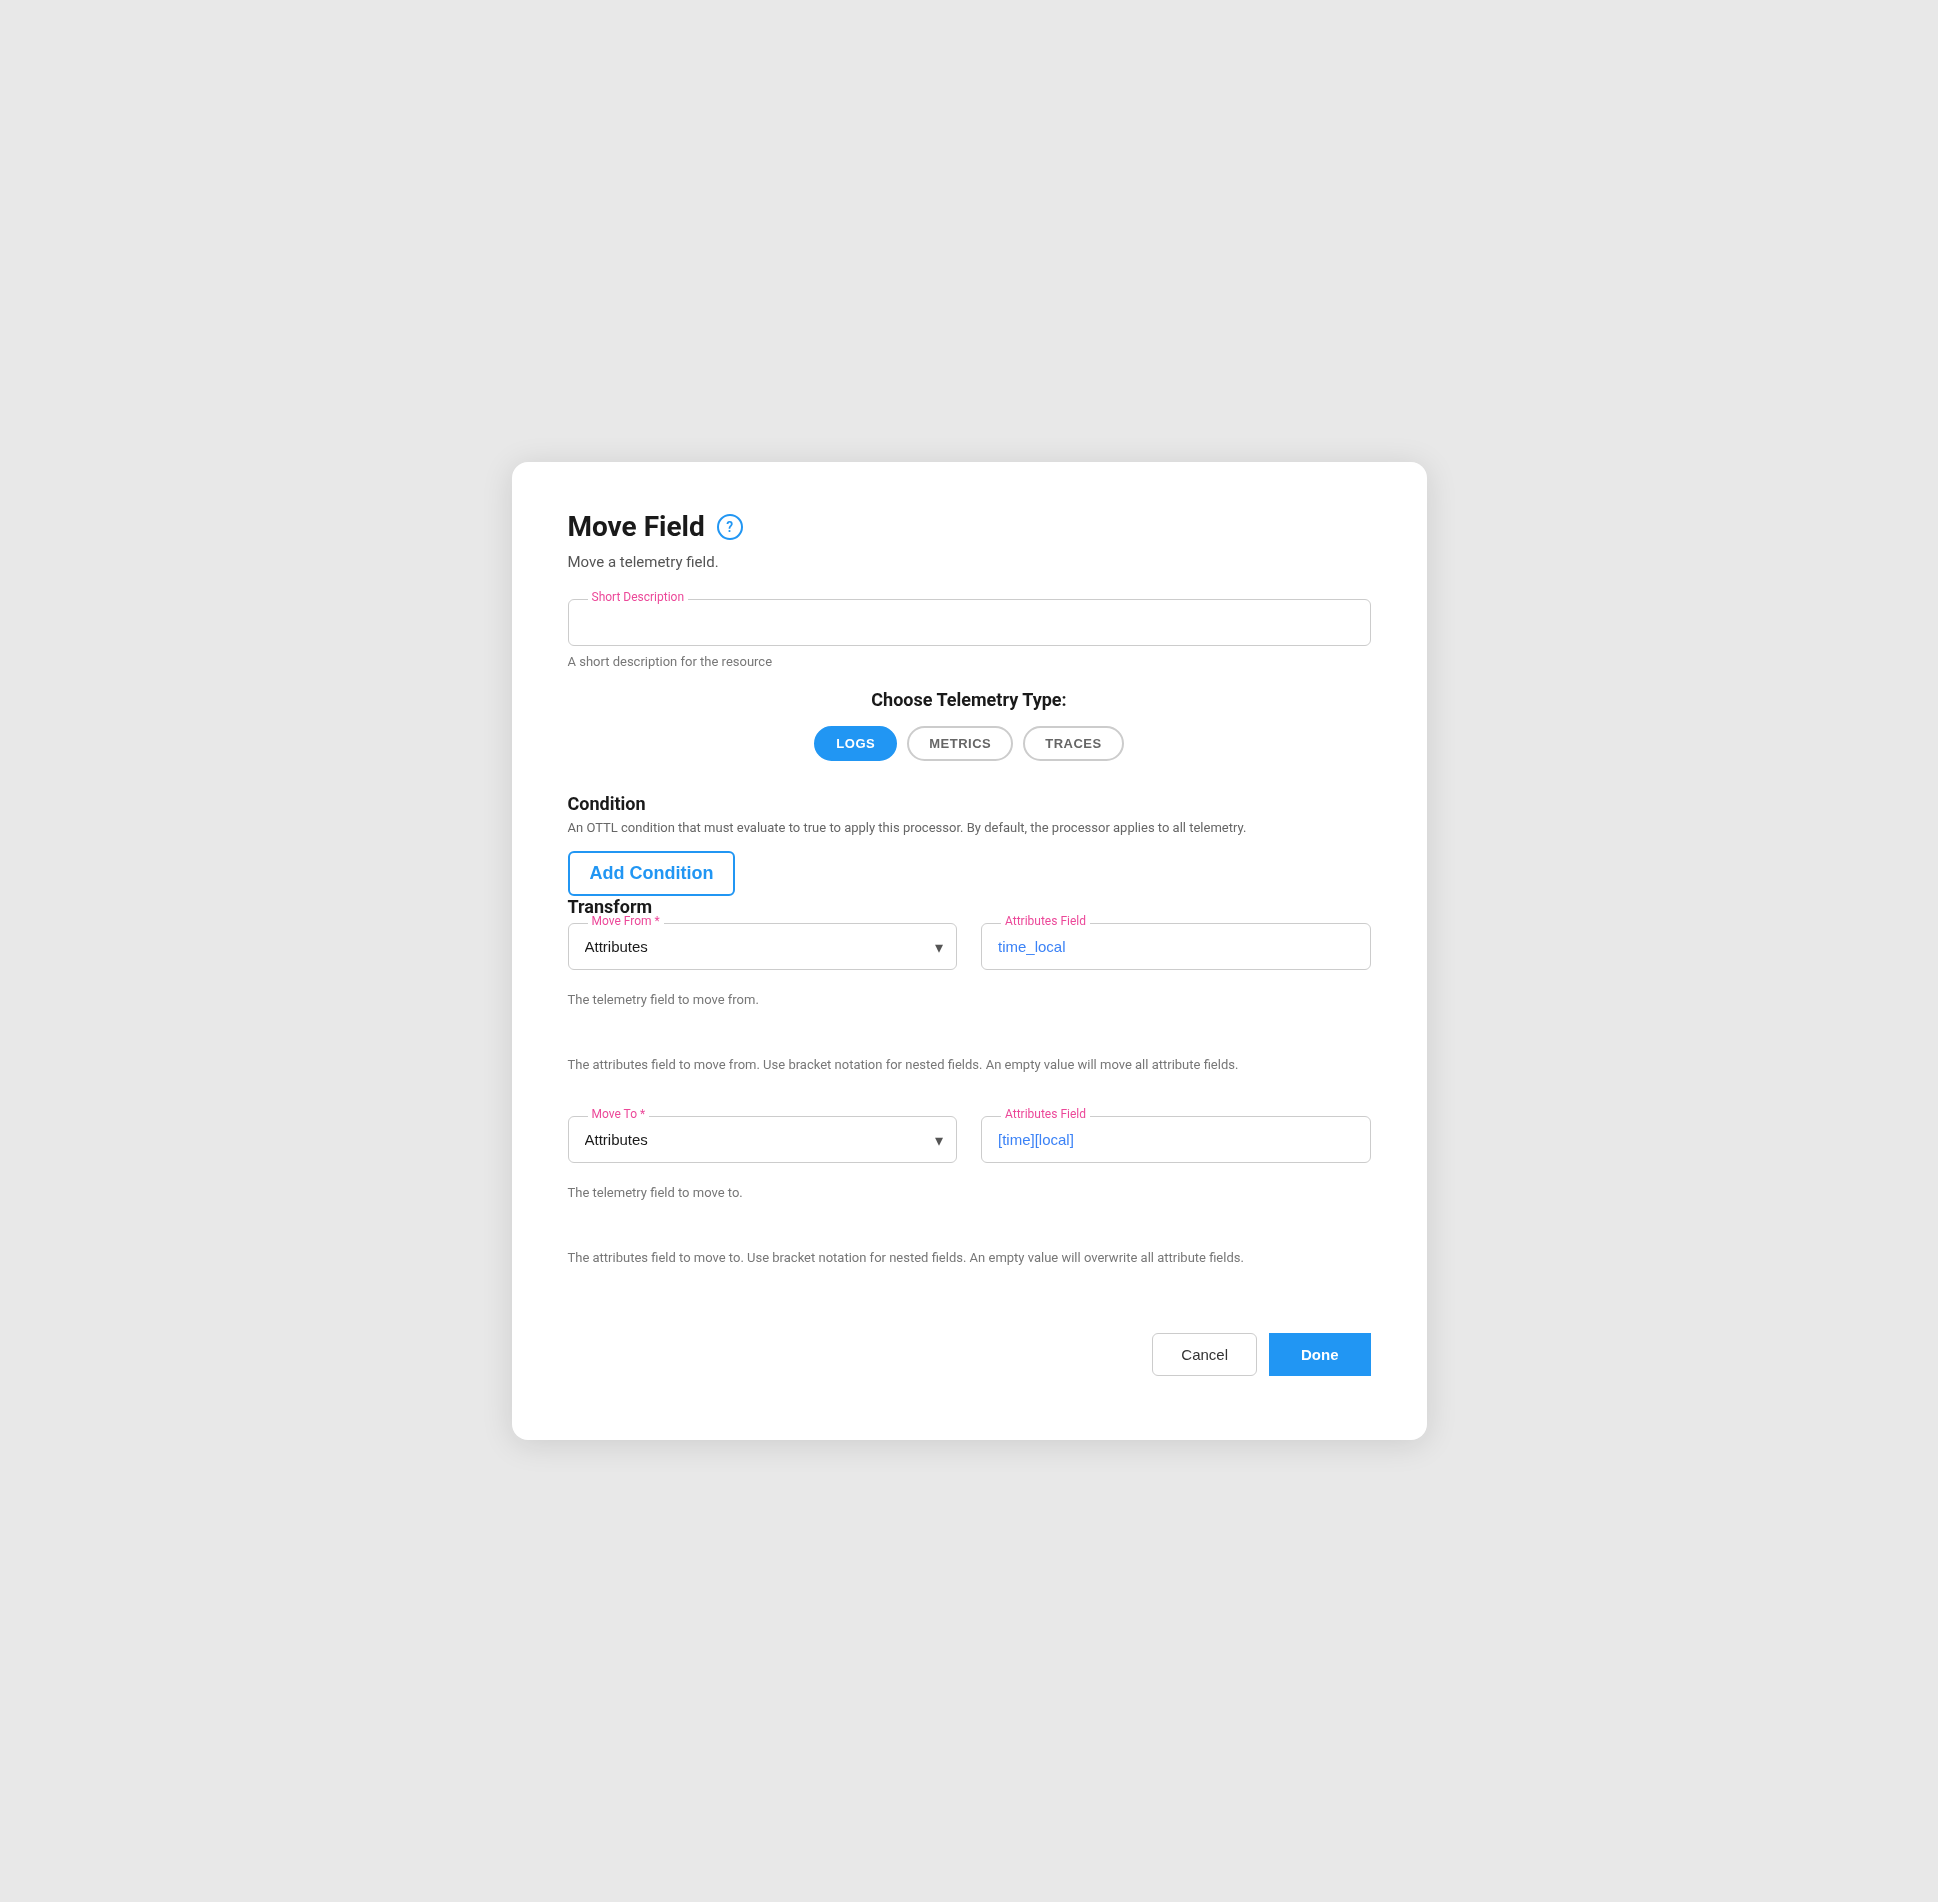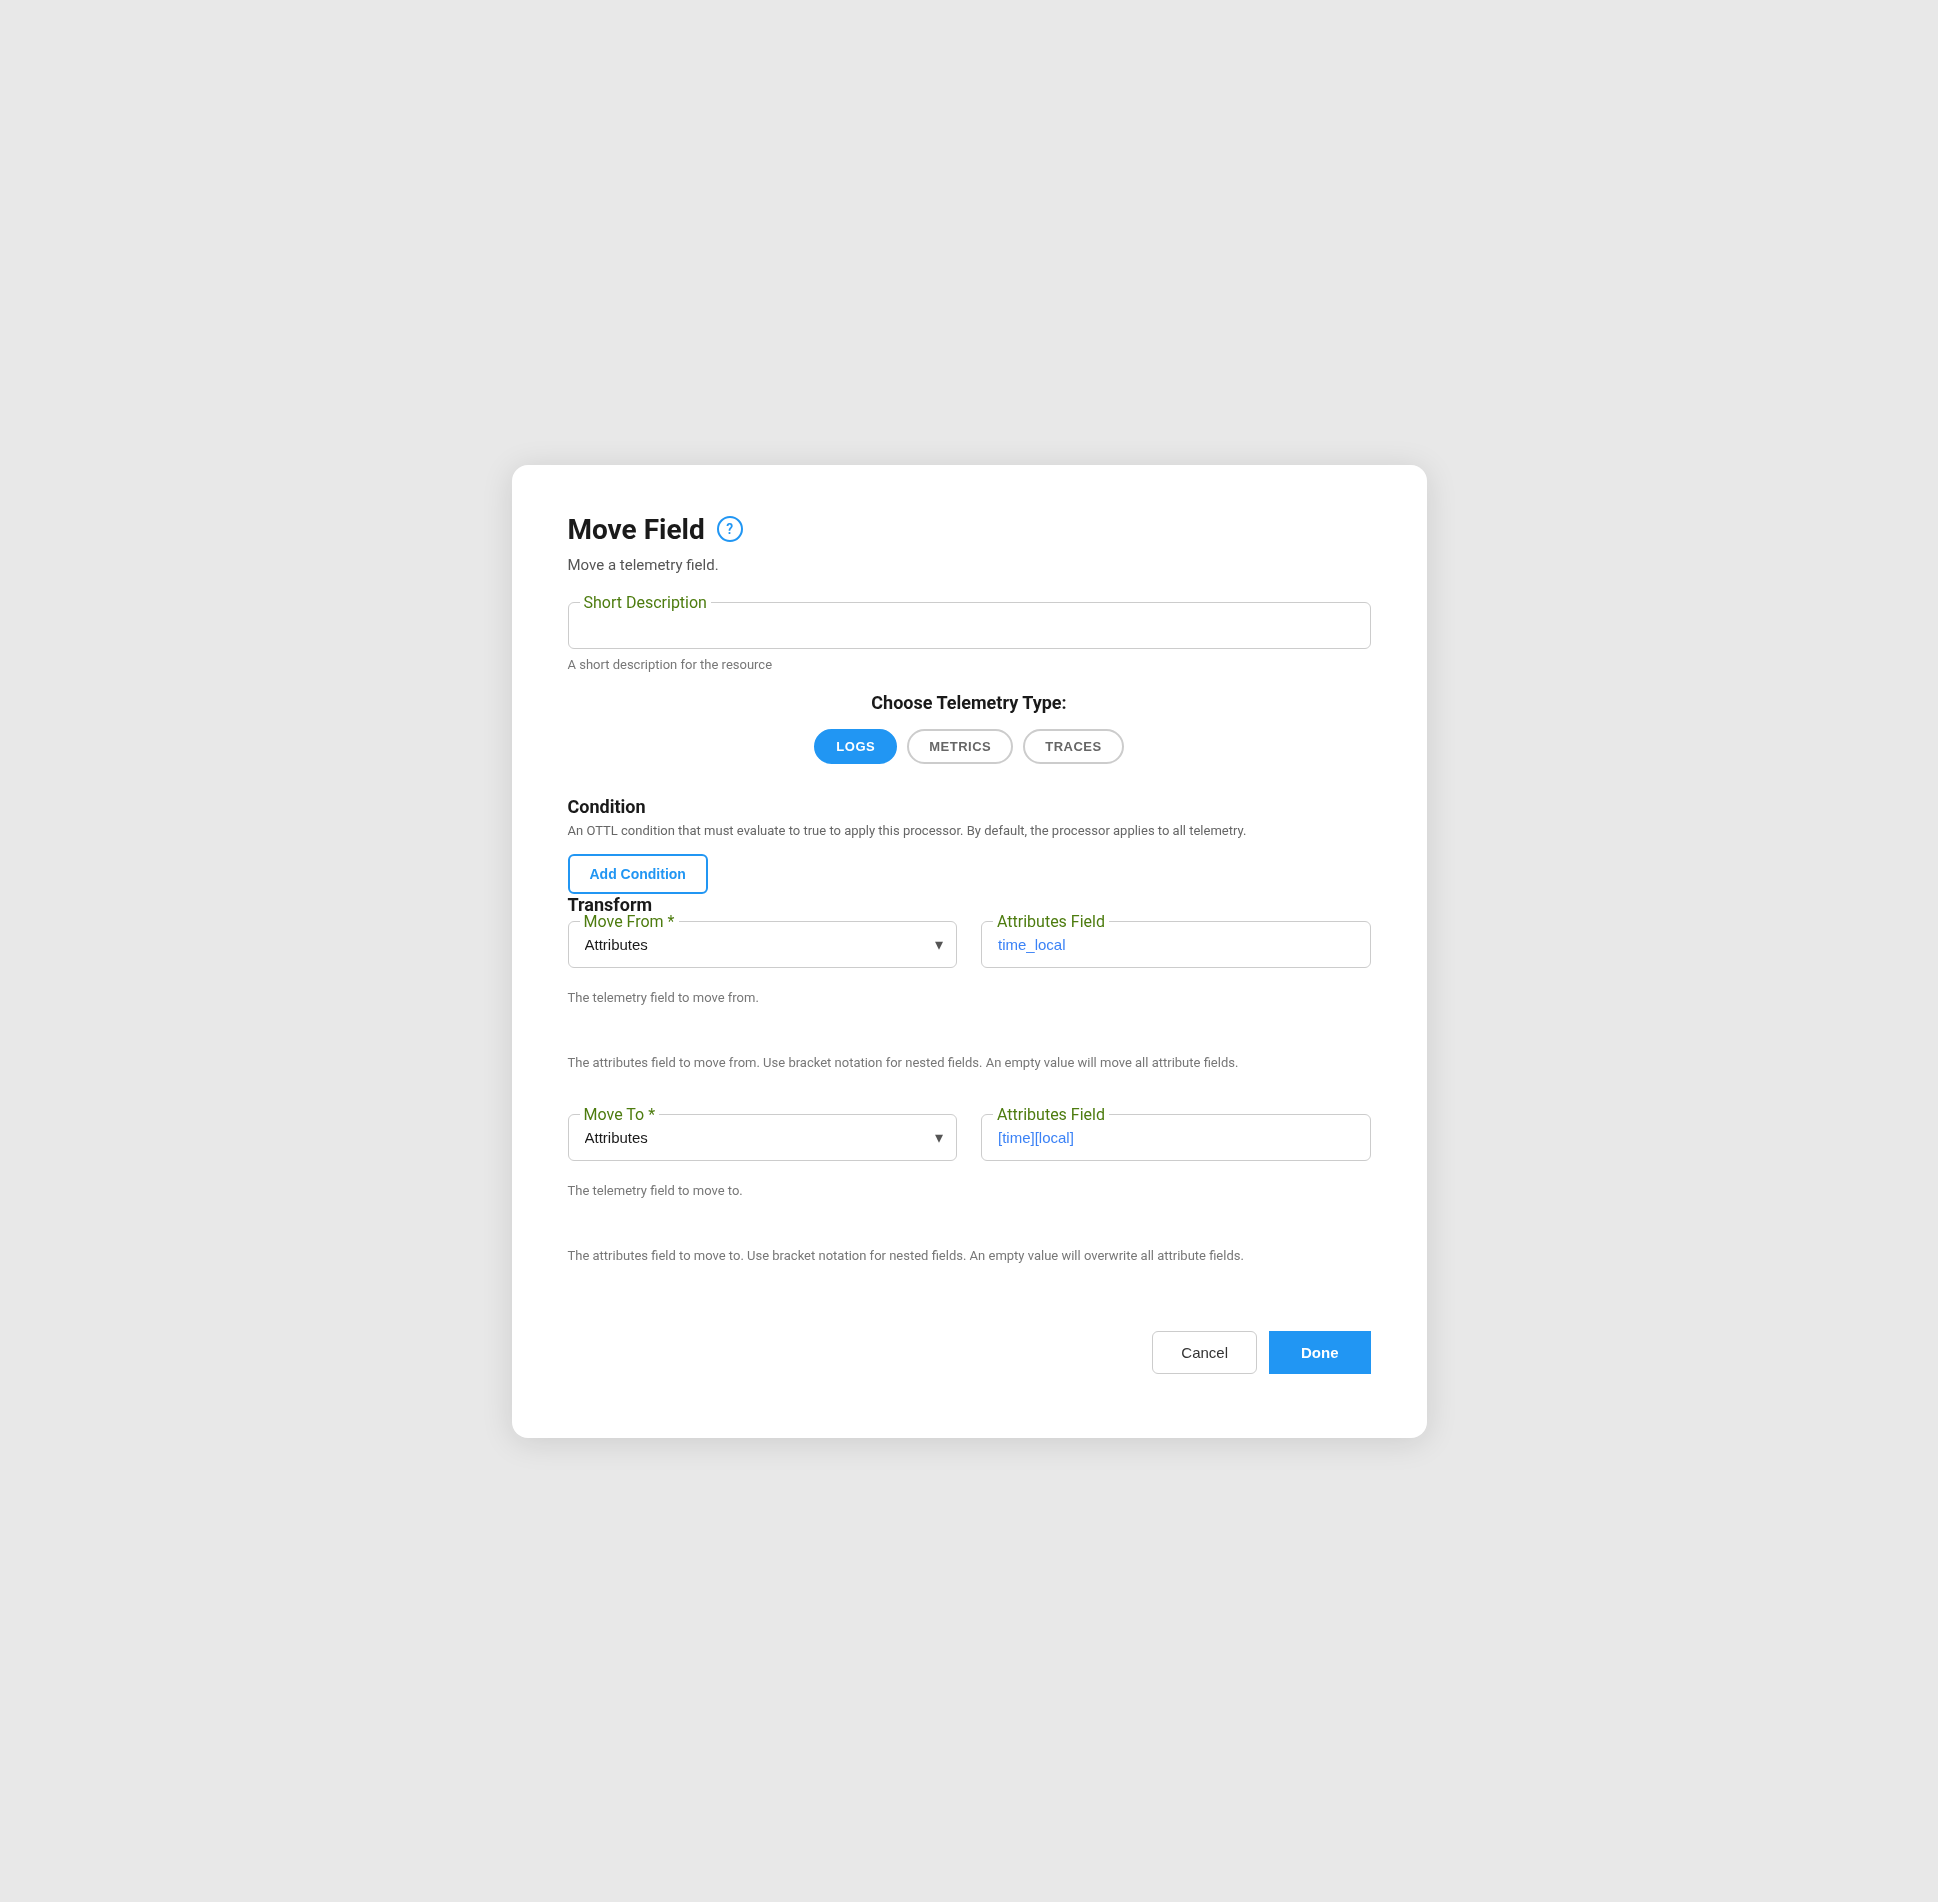--- a/index.html
+++ b/index.html
@@ -62,25 +62,25 @@
     }
 
     .field-group {
       position: relative;
       margin-bottom: 8px;
     }
 
     .field-label {
       position: absolute;
       top: -9px;
-      left: 12px;
+      left: 20px;
       background: #fff;
       padding: 0 4px;
-      font-size: 16px;
-      color: #4d7c0f;
+      font-size: 12px;
+      color: #ec4899;
       z-index: 1;
     }
 
     .text-input {
       width: 100%;
       padding: 14px 16px;
       border: 1px solid #ccc;
       border-radius: 6px;
       font-size: 15px;
       color: #3b82f6;
@@ -150,21 +150,21 @@
       color: #666;
       margin-bottom: 16px;
     }
 
     .add-condition-btn {
       padding: 10px 20px;
       border: 2px solid #2196f3;
       border-radius: 6px;
       background: transparent;
       color: #2196f3;
-      font-size: 14px;
+      font-size: 18px;
       font-weight: 600;
       cursor: pointer;
     }
 
     .transform-section {
       margin-bottom: 24px;
     }
 
     .transform-row {
       display: grid;

